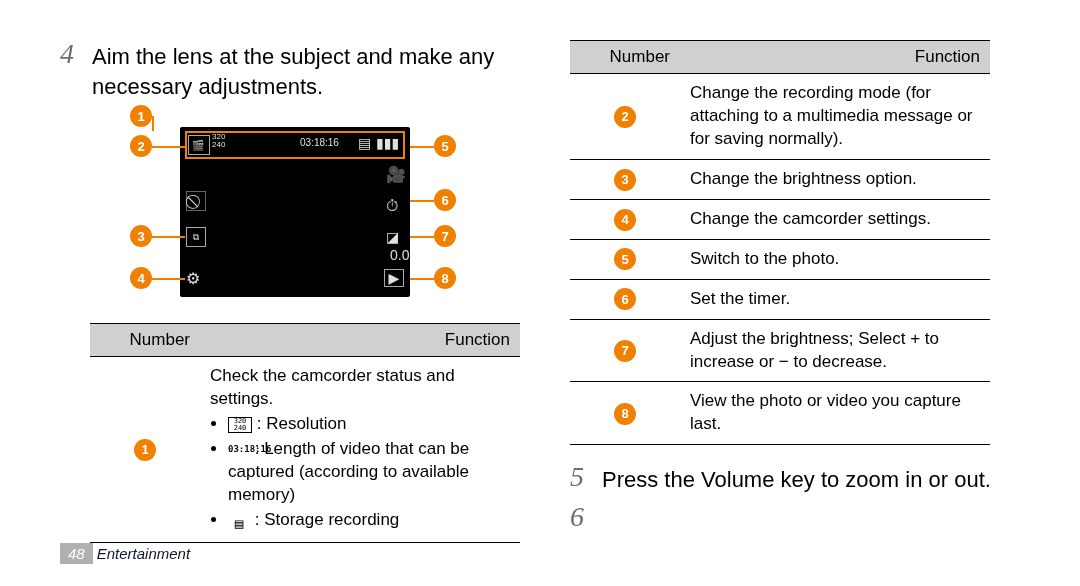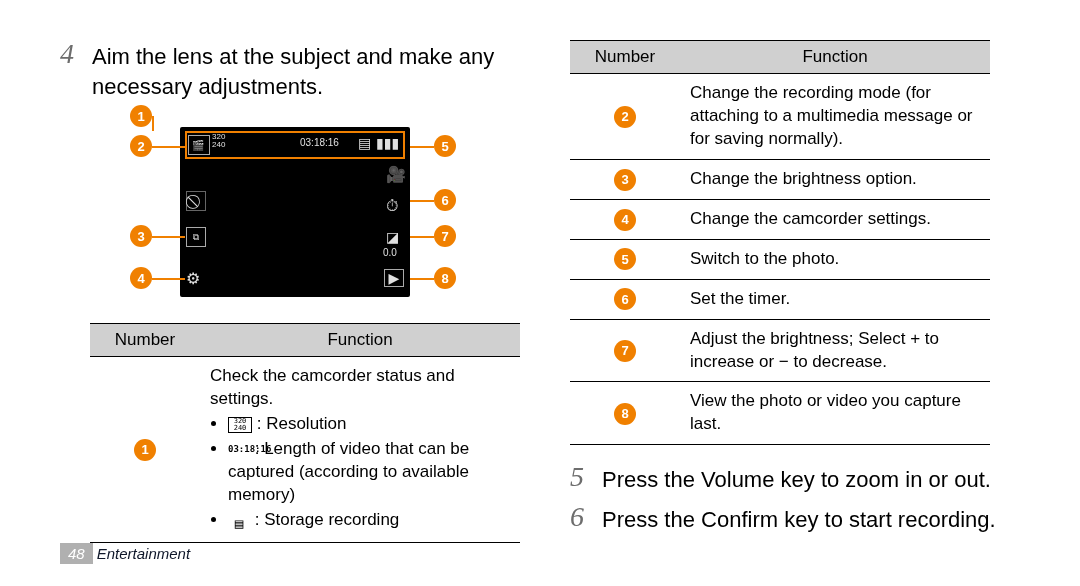--- a/index.html
+++ b/index.html
@@ -11,21 +11,21 @@
   
   .diagram{position:relative;width:430px;height:200px;margin:8px 0 14px 30px;}
   .screen{position:absolute;left:90px;top:18px;width:230px;height:170px;background:#000;border-radius:2px;}
   .topbar{position:absolute;left:95px;top:22px;width:220px;height:28px;border:2px solid #f08000;box-sizing:border-box;}
   .marker{position:absolute;width:22px;height:22px;border-radius:50%;background:#f08000;color:#fff;display:flex;align-items:center;justify-content:center;font-weight:bold;font-size:13px;}
   .leader{position:absolute;height:2px;background:#f08000;}
   
   .sicon{position:absolute;color:#e0e0e0;font-size:14px;display:flex;align-items:center;justify-content:center;}
   
   table{border-collapse:collapse;width:430px;margin-left:30px;font-size:17px;}
-  th{background:#d0d0d0;text-align:center;padding:6px 10px;font-weight:normal;border-top:1px solid #000;border-bottom:1px solid #000;}
+  th{background:#d0d0d0;text-align:right;padding:6px 10px;font-weight:normal;border-top:1px solid #000;border-bottom:1px solid #000;}
   th:first-child{width:90px;}
   td{padding:8px 10px;border-bottom:1px solid #000;vertical-align:middle;line-height:1.35;}
   td:first-child{text-align:center;}
   .cmarker{display:inline-flex;width:22px;height:22px;border-radius:50%;background:#f08000;color:#fff;align-items:center;justify-content:center;font-weight:bold;font-size:13px;}
   ul.sub{margin:2px 0 0 0;padding-left:18px;}
   ul.sub li{margin:2px 0;}
   .inline-icon{display:inline-block;width:22px;height:14px;vertical-align:middle;text-align:center;font-size:10px;font-family:monospace;}
   .footer{position:absolute;left:60px;bottom:22px;font-size:15px;color:#333;}
   .pg{display:inline-block;background:#b0b0b0;color:#fff;padding:2px 8px;margin-right:4px;font-style:italic;font-size:15px;}
   .ftext{font-style:italic;color:#0f172a;}
@@ -48,21 +48,21 @@
 
       <div class="sicon" style="left:98px;top:26px;width:20px;height:18px;border:1px solid #aaa;font-size:10px;">🎬</div>
       <div class="sicon" style="left:122px;top:24px;font-size:8px;line-height:8px;white-space:pre;">320
 240</div>
       <div class="sicon" style="left:210px;top:28px;font-size:10px;">03:18:16</div>
       <div class="sicon" style="left:268px;top:26px;">▤</div>
       <div class="sicon" style="left:286px;top:26px;">▮▮▮</div>
       <div class="sicon" style="left:296px;top:56px;font-size:16px;">🎥</div>
       <div class="sicon" style="left:296px;top:88px;font-size:16px;">⏱</div>
       <div class="sicon" style="left:296px;top:120px;font-size:14px;">◪</div>
-      <div class="sicon" style="left:293px;top:138px;font-size:10px;">0.0</div>
+      <div class="sicon" style="left:300px;top:138px;font-size:14px;">0.0</div>
       <div class="sicon" style="left:294px;top:160px;width:18px;height:16px;border:1px solid #aaa;">▶</div>
       <div class="sicon" style="left:96px;top:82px;width:18px;height:18px;border:1px solid #666;">⃠</div>
       <div class="sicon" style="left:96px;top:118px;width:18px;height:18px;border:1px solid #aaa;font-size:9px;">⧉</div>
       <div class="sicon" style="left:96px;top:160px;font-size:16px;">⚙</div>
 
       <div class="marker" style="left:40px;top:-4px;">1</div>
       <div class="leader" style="left:62px;top:7px;width:2px;height:15px;"></div>
 
       <div class="marker" style="left:40px;top:26px;">2</div>
       <div class="leader" style="left:62px;top:37px;width:33px;"></div>
@@ -152,20 +152,19 @@
     </tbody>
       </table>
 
     <div style="height:18px;"></div>
     <div class="step">
       <div class="step-num">5</div>
       <div class="step-text">Press the Volume key to zoom in or out.</div>
     </div>
     <div class="step">
       <div class="step-num">6</div>
-      <div class="step-text">Press the Confirm key to start recording.</div>
     </div>
   </div>
 
   <div class="footer">
     <span class="pg">48</span><span class="ftext">Entertainment</span>
   </div>
 </div>
 
 </body></html>

